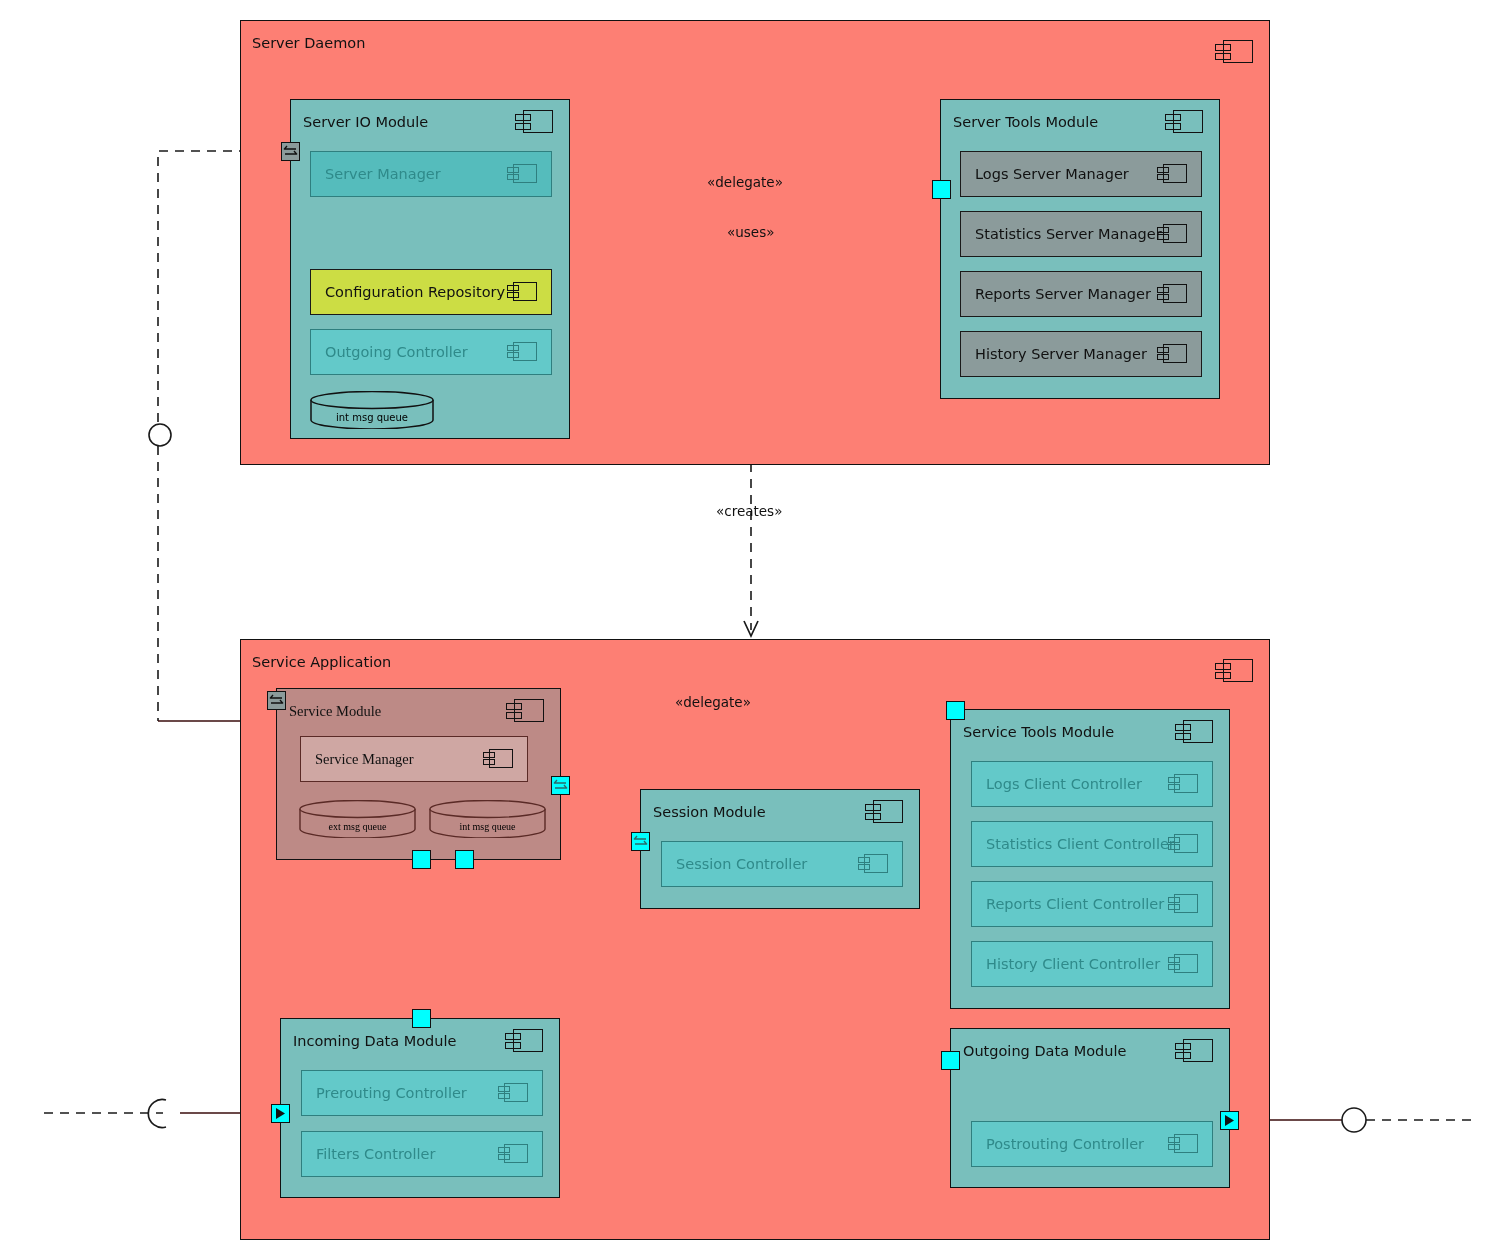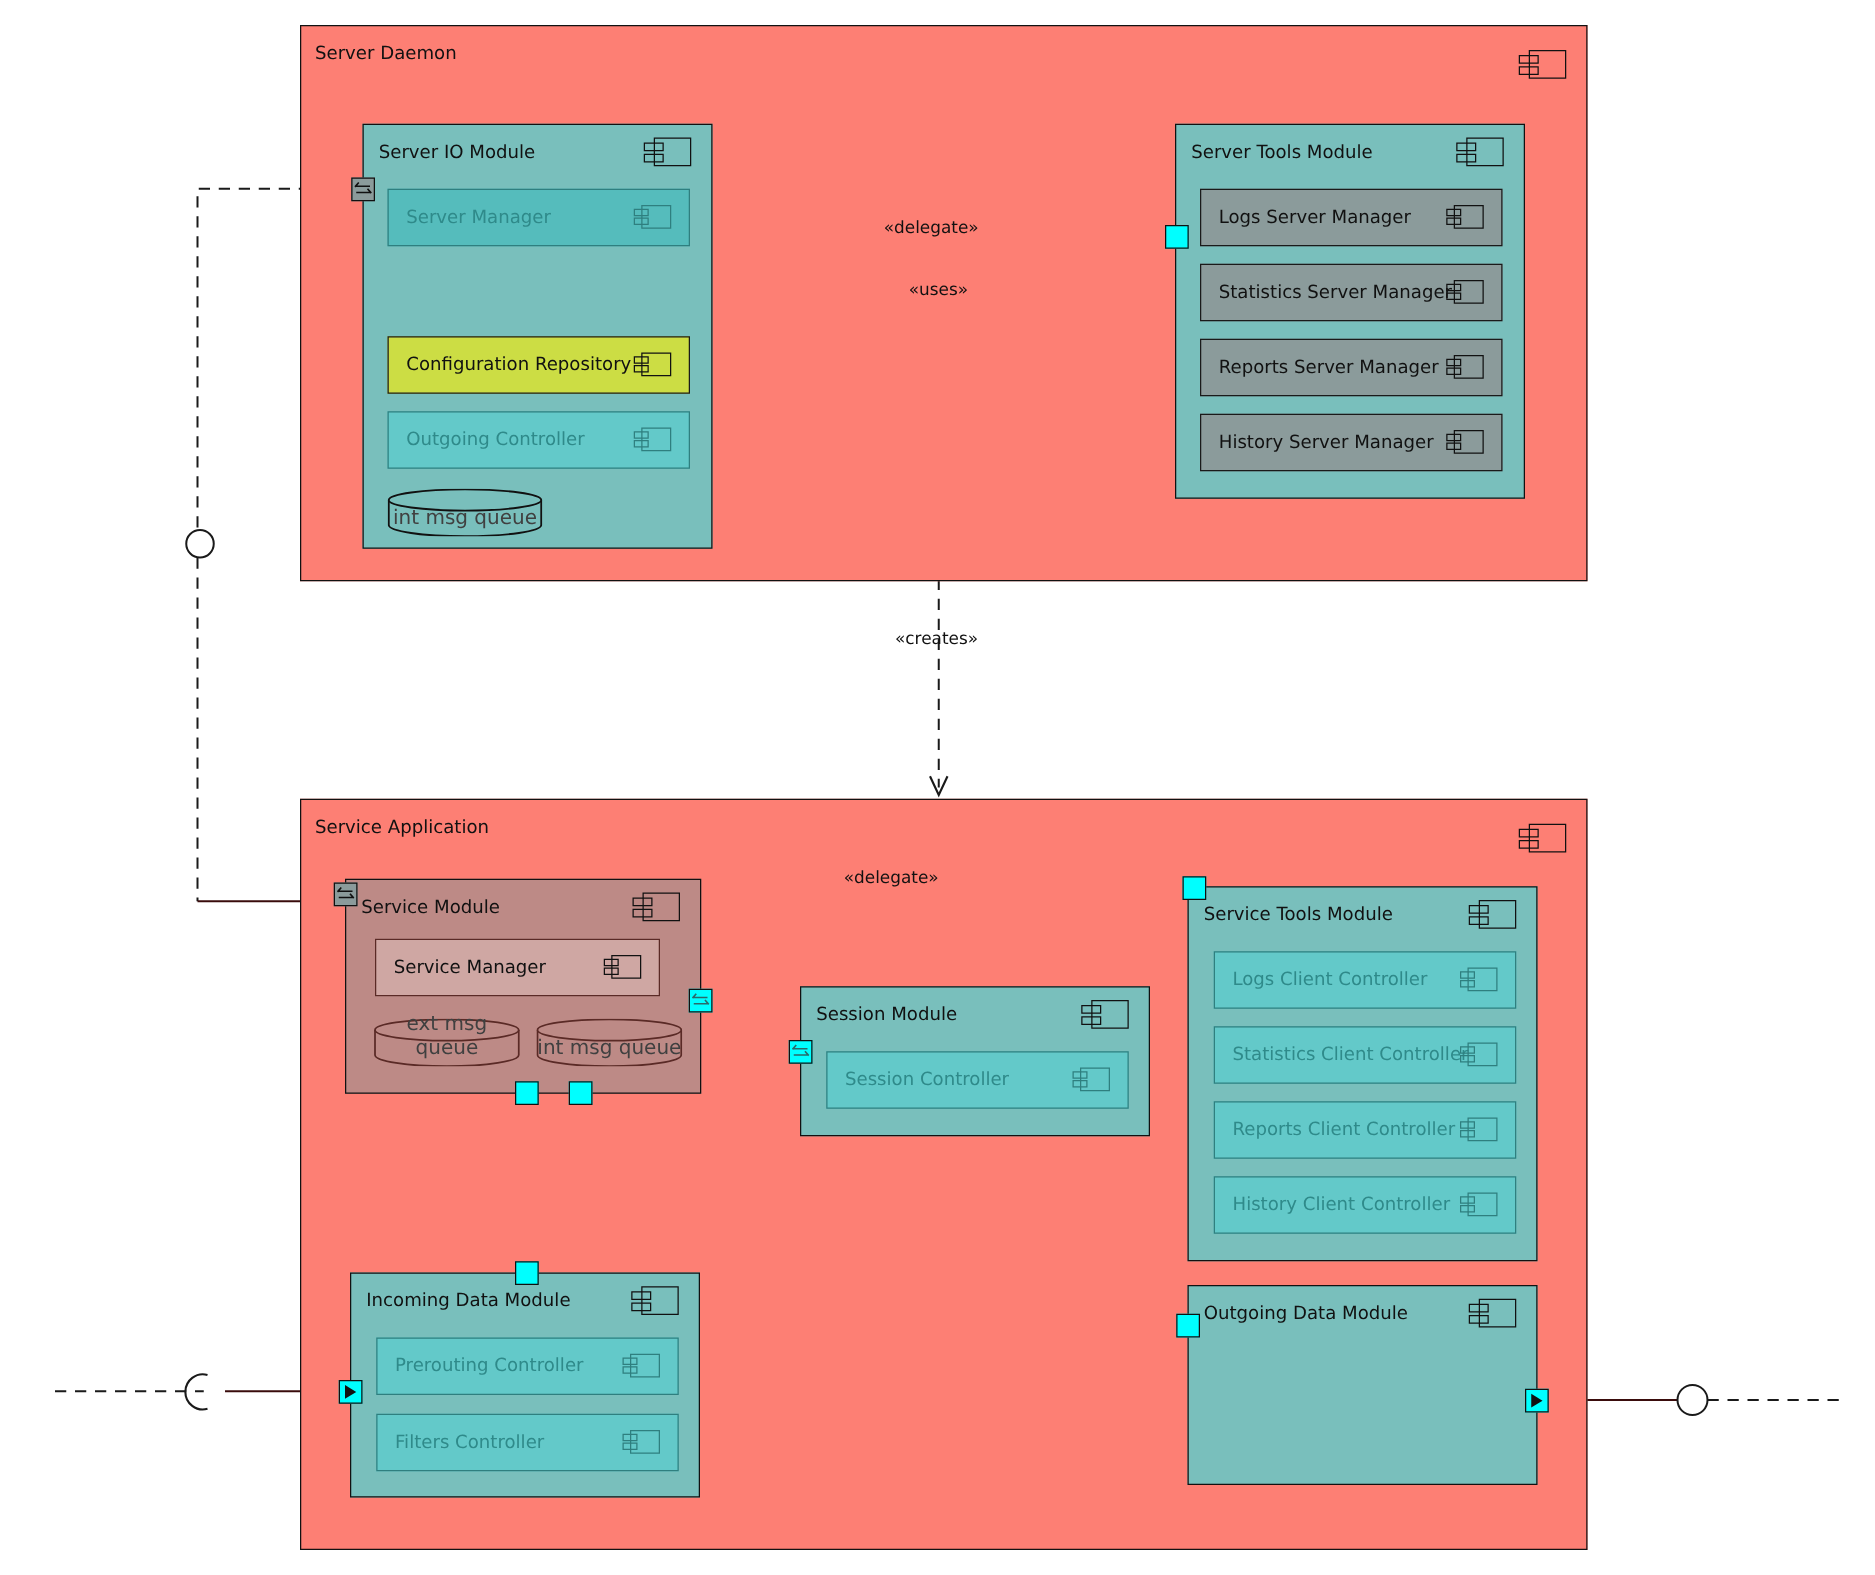--- a/index.html
+++ b/index.html
@@ -94,21 +94,21 @@
     border: 1.4px solid #111;
     box-sizing: border-box;
   }
   .port.grey { background: #8b9b9b; }
   .port.iface svg, .port.arrow svg { display:block; }
 
   
   .cyl { position: absolute; }
   .cyl .lbl {
     position: absolute; left: 0; right: 0; bottom: 6px;
-    text-align: center; font-size: 16px; color: #404040;
+    text-align: center; font-size: 10px; color: #000000;
   }
 
   
   .stereo {
     position: absolute;
     font-size: 13.5px; color: #111;
     white-space: nowrap;
   }
 </style>
 </head>
@@ -296,21 +296,21 @@
     <div class="pkg-title">Service Application</div>
     <div class="cicon" style="right:14px; top:19px; width:40px; height:23px;">
       <div class="body"></div>
         <div class="tab1"></div>
         <div class="tab2"></div>
     </div>
   </div>
 
   <div class="stereo" style="left:675px; top:694px;">«delegate»</div>
 
-  <div class="comp brown" style="left:276px; top:703px; width:285px; height:172px;">
+  <div class="comp brown" style="left:276px; top:688px; width:285px; height:172px;font-family:Liberation Serif, serif;">
     <div class="comp-title">Service Module</div>
     <div class="cicon" style="right:14px; top:10px; width:40px; height:23px;">
       <div class="body"></div>
         <div class="tab1"></div>
         <div class="tab2"></div>
     </div>
 
     <div class="inner brown-inner" style="left:23px; top:47px; width:228px; height:46px;">
       <div class="inner-title">Service Manager</div>
       <div class="cicon sm" style="right:12px; top:12px; width:32px; height:19px;">
@@ -447,20 +447,28 @@
     </div>
   </div>
 
   <div class="comp teal" style="left:950px; top:1028px; width:280px; height:160px;">
     <div class="comp-title">Outgoing Data Module</div>
     <div class="cicon" style="right:14px; top:10px; width:40px; height:23px;">
       <div class="body"></div>
         <div class="tab1"></div>
         <div class="tab2"></div>
     </div>
+    <div class="inner teal-inner" style="left:20px; top:92px; width:242px; height:46px;">
+      <div class="inner-title">Postrouting Controller</div>
+      <div class="cicon sm tealstroke" style="right:12px; top:12px; width:32px; height:19px;">
+        <div class="body"></div>
+          <div class="tab1"></div>
+          <div class="tab2"></div>
+      </div>
+    </div>
     <div class="port" style="left:-10px; top:22px;"></div>
     <div class="port arrow" style="right:-10px; top:82px;">
       <svg width="17" height="17" viewBox="0 0 17 17">
         <path d="M4,3 L13,8.5 L4,14 Z" fill="#111"></path>
       </svg>
     </div>
   </div>
 
 </div>
 

